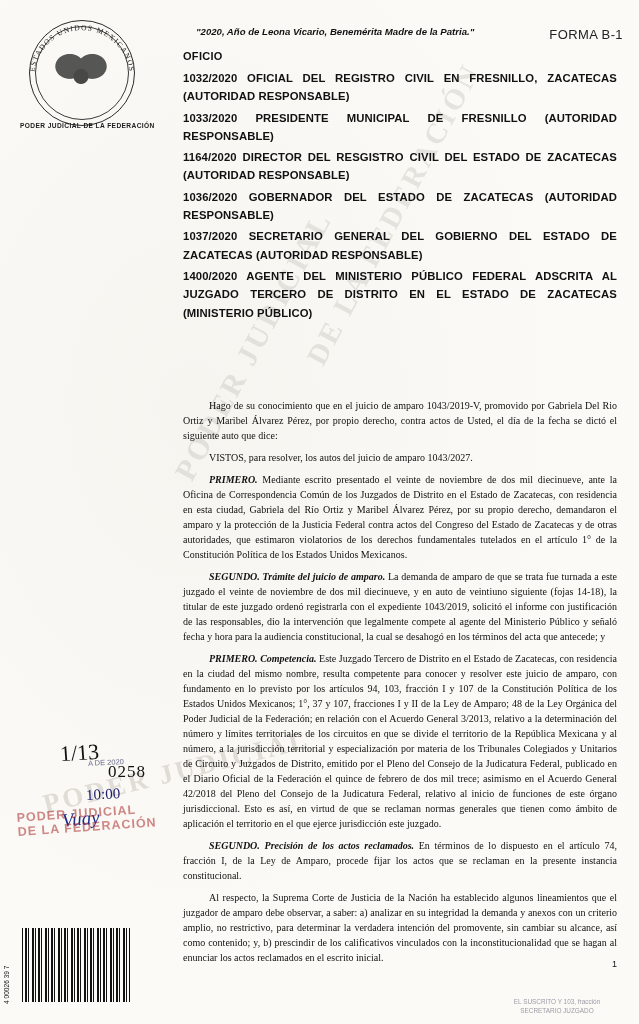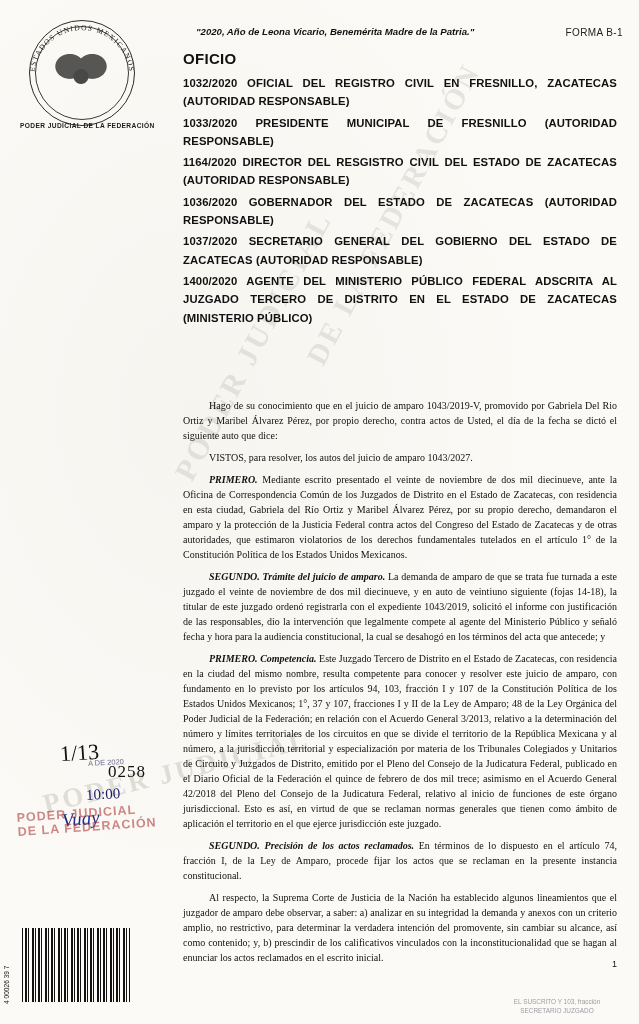--- a/index.html
+++ b/index.html
@@ -65,31 +65,31 @@
 
   
   .motto{
     position:absolute;left:196px;top:26px;width:390px;
     font-size:9.6px;font-style:italic;font-weight:bold;
     font-family:"Liberation Sans", sans-serif;
     color:#111;
   }
   .forma{
     position:absolute;right:16px;top:27px;
-    font-size:10px;font-family:"Liberation Sans", sans-serif;color:#222;
+    font-size:13px;font-family:"Liberation Sans", sans-serif;color:#222;
     letter-spacing:.4px;
   }
 
   
   .oficio-wrap{
     position:absolute;left:183px;top:50px;width:434px;
     font-family:"Liberation Sans", sans-serif;
   }
   .oficio-label{
-    font-size:15px;font-weight:bold;letter-spacing:.3px;margin-bottom:7px;
+    font-size:11px;font-weight:bold;letter-spacing:.3px;margin-bottom:7px;
   }
   .oficio-item{
     font-size:11.3px;font-weight:bold;line-height:1.62;
     letter-spacing:.1px;margin-bottom:3px;text-align:justify;
   }
 
   
   .body-wrap{
     position:absolute;left:183px;top:398px;width:434px;
   }

